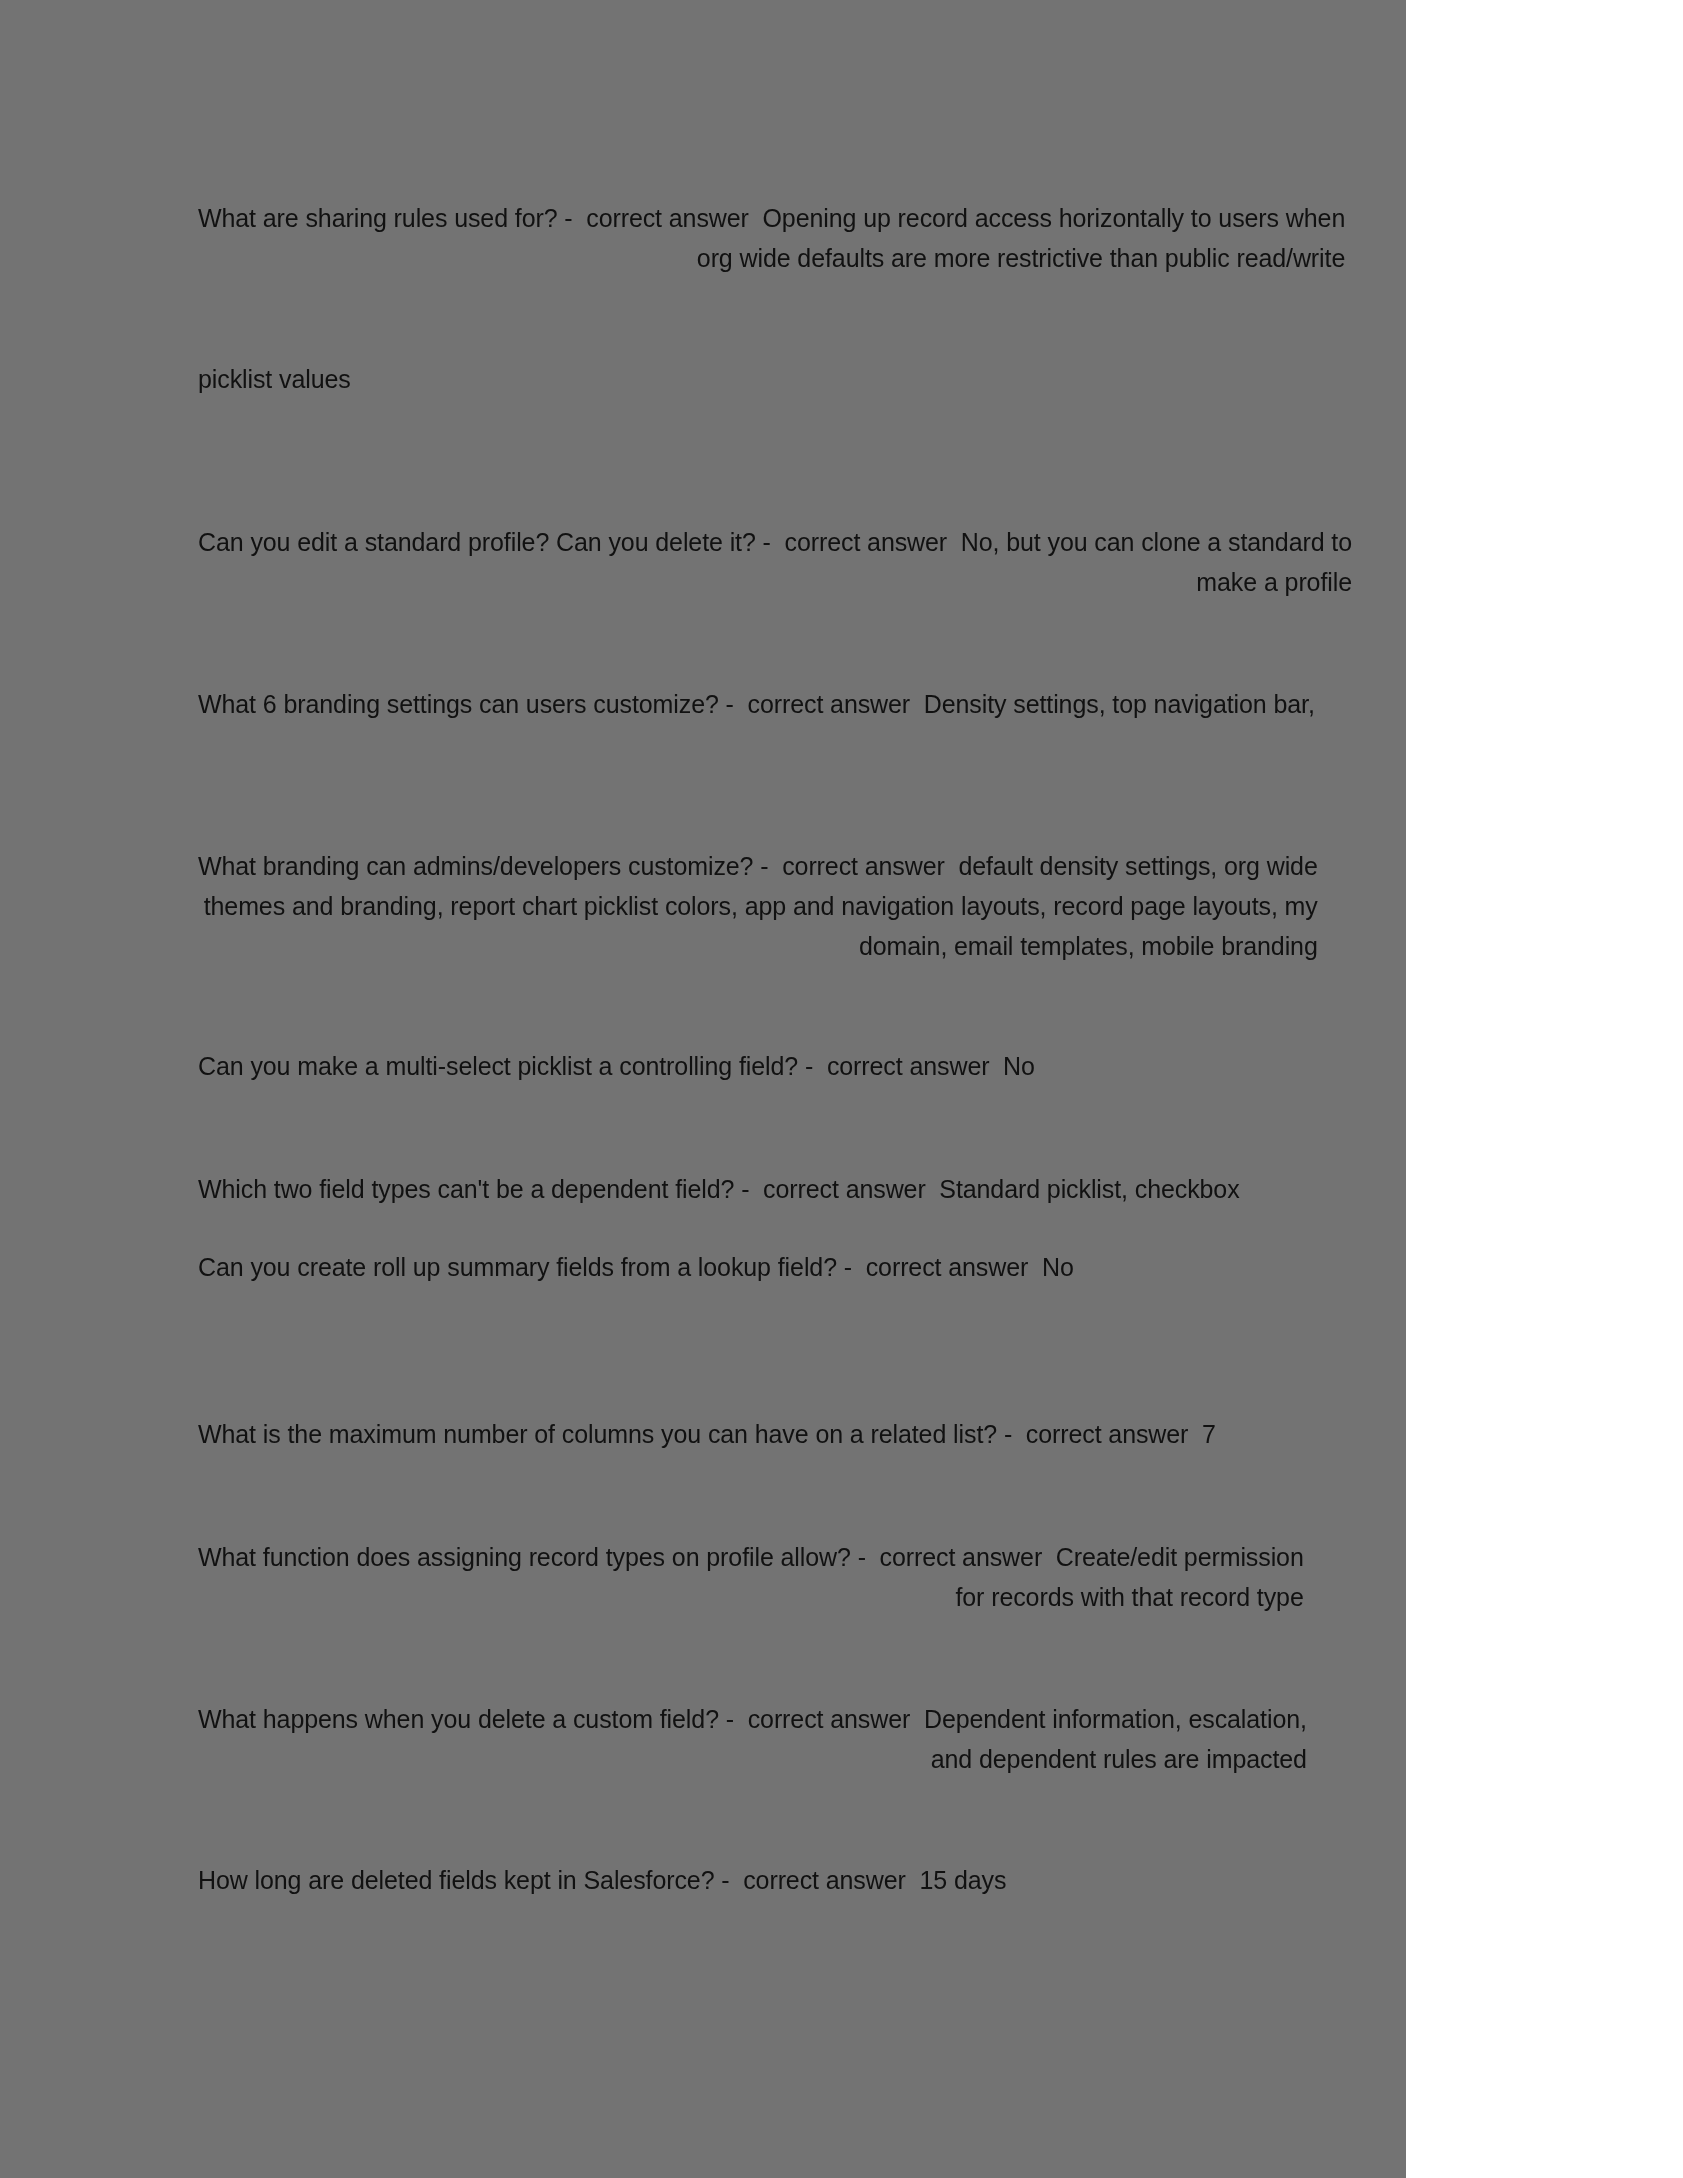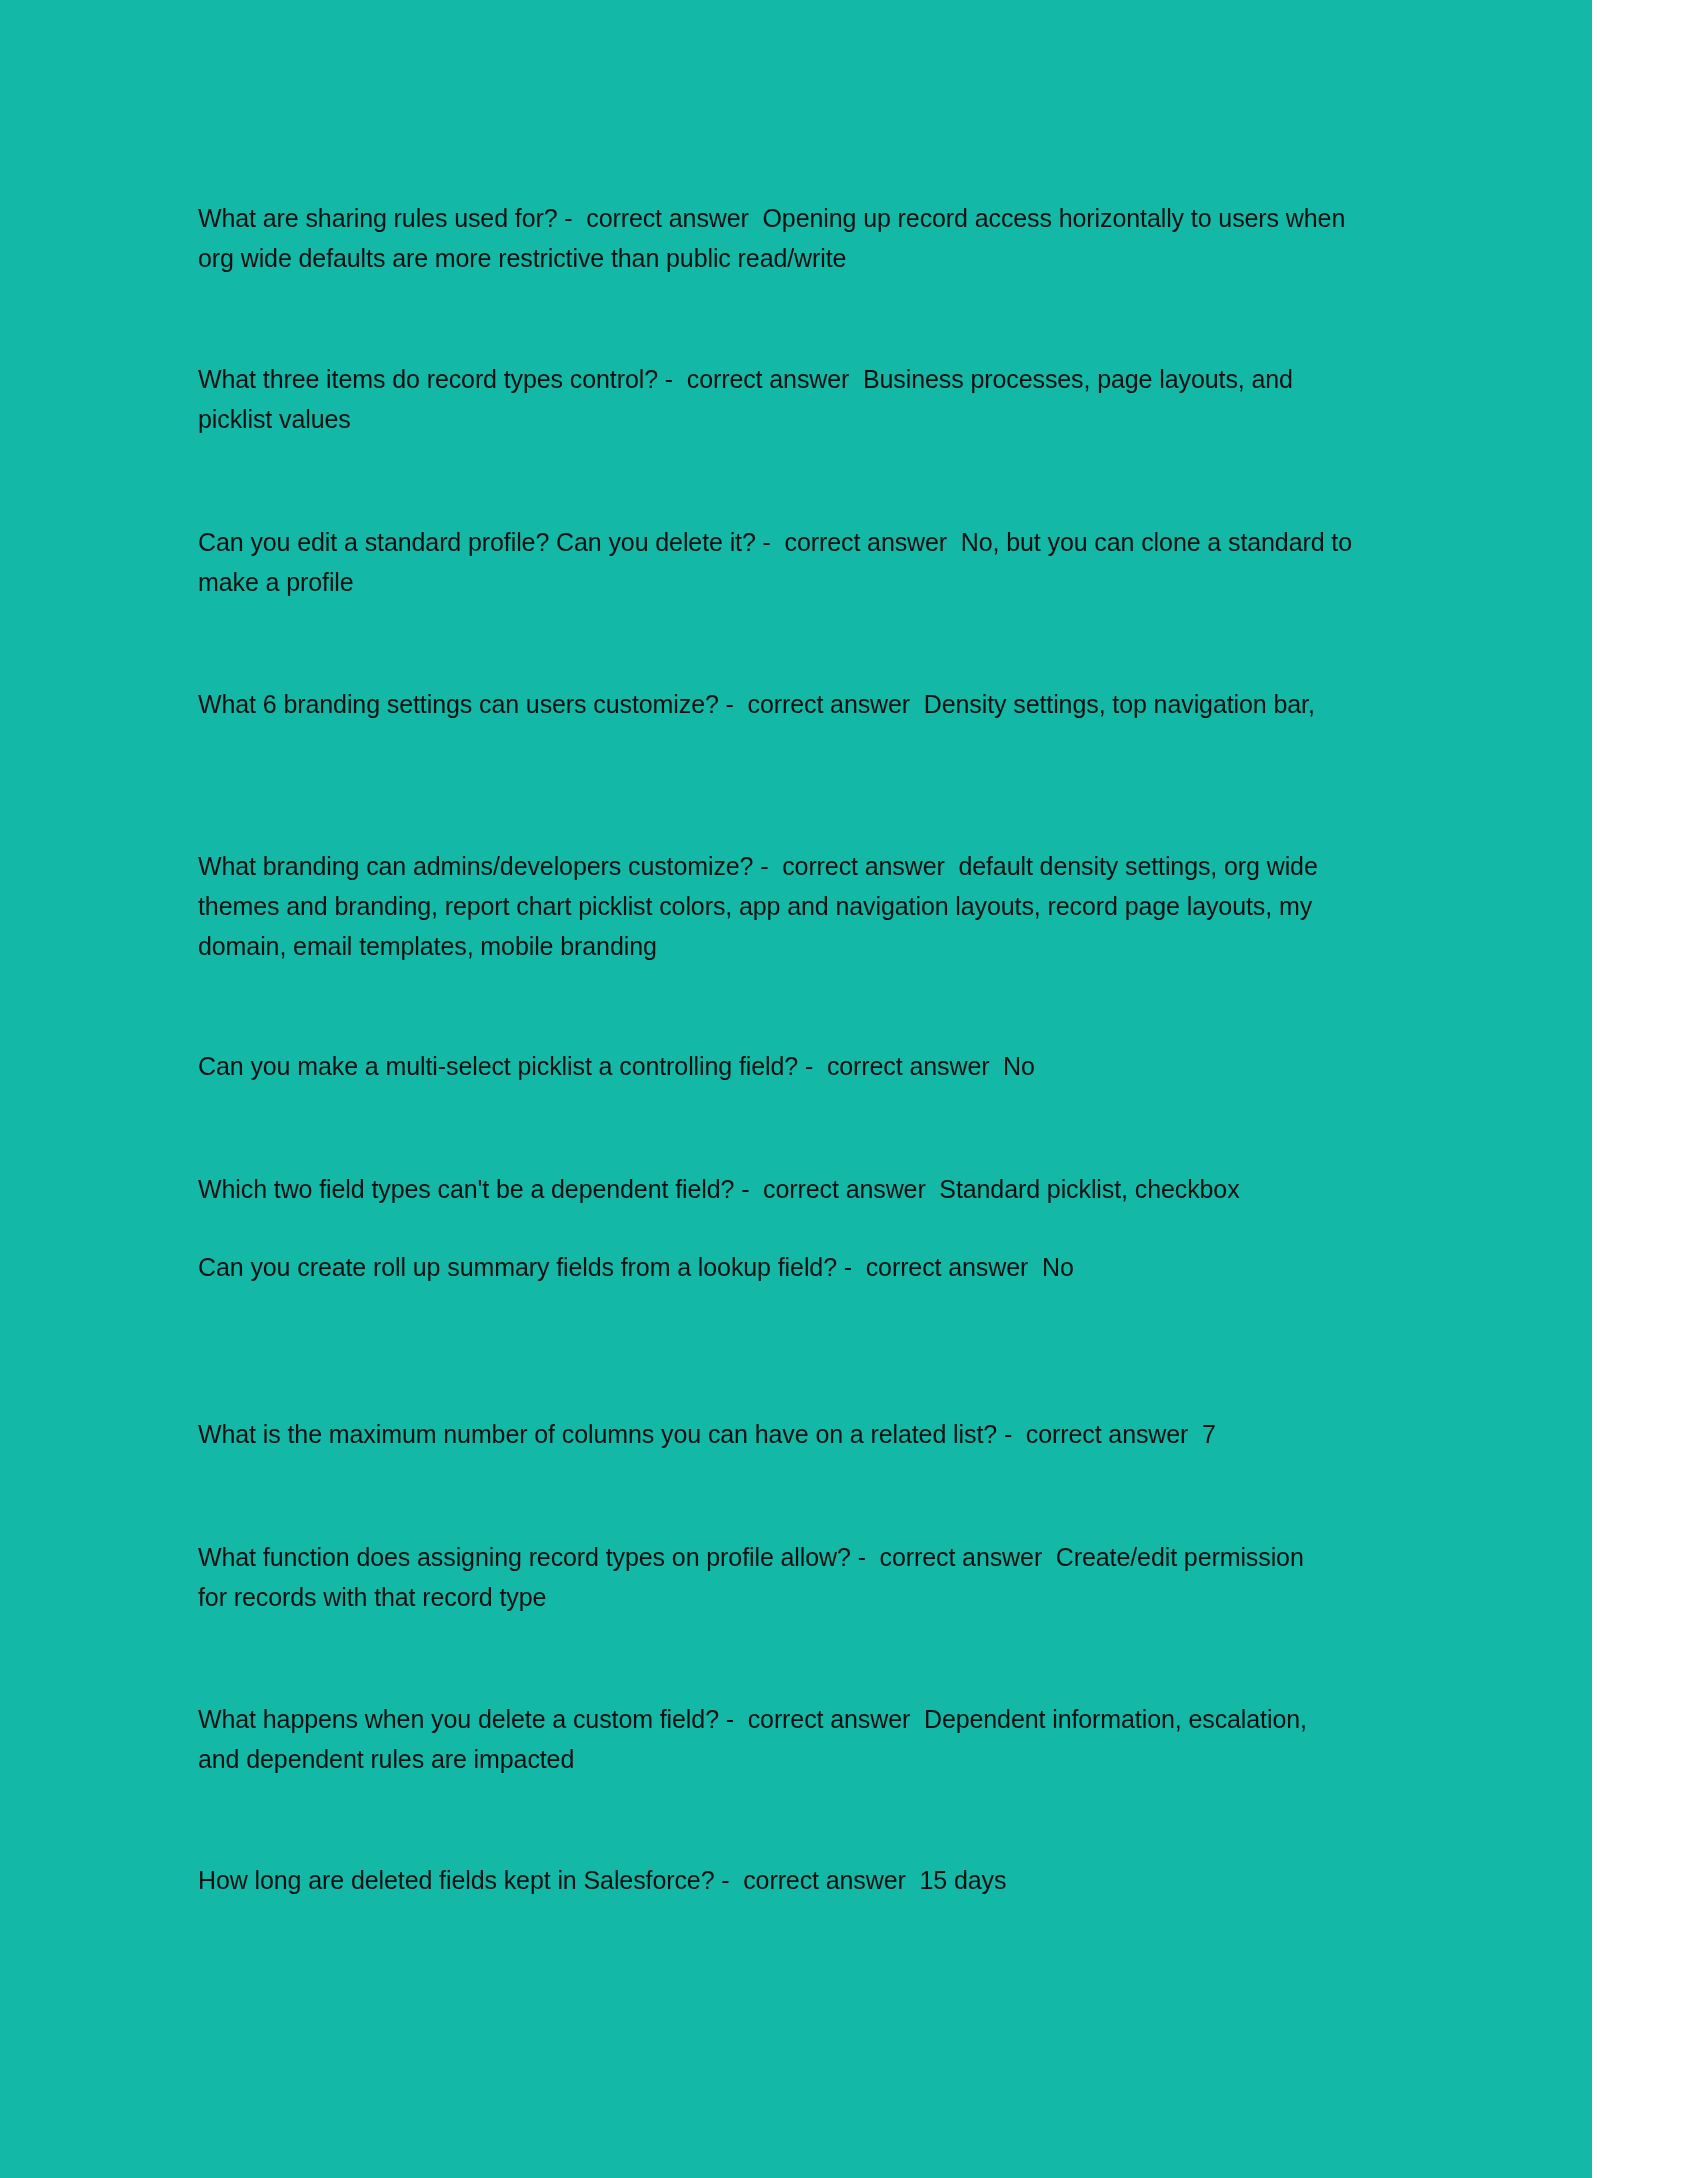--- a/index.html
+++ b/index.html
@@ -1,17 +1,17 @@
 <!DOCTYPE html>
 <html><head>
 <meta charset="utf-8">
 <style>
   html, body { margin: 0; padding: 0; background: #ffffff; }
   body { width: 1683px; height: 2178px; position: relative; overflow: hidden; }
-  .page { position: absolute; left: 0; top: 0; width: 1592px; height: 2178px; background: #14b8a6; }
+  .page { position: absolute; left: 0; top: 0; width: 1406px; height: 2178px; background: #737373; text-align: right; }
   .qa { position: absolute; left: 198px; }
   .line {
     font-family: "Liberation Sans", sans-serif;
     font-size: 25px;
     line-height: 40px;
     height: 40px;
     color: #111111;
     white-space: pre;
     letter-spacing: -0.1px;
   }
@@ -20,21 +20,20 @@
 <body>
 
 <div class="page">
 
   <div class="qa" style="top:198px">
     <div class="line">What are sharing rules used for? -  correct answer  Opening up record access horizontally to users when</div>
     <div class="line">org wide defaults are more restrictive than public read/write</div>
   </div>
 
   <div class="qa" style="top:359px">
-    <div class="line">What three items do record types control? -  correct answer  Business processes, page layouts, and</div>
     <div class="line">picklist values</div>
   </div>
 
   <div class="qa" style="top:522px">
     <div class="line">Can you edit a standard profile? Can you delete it? -  correct answer  No, but you can clone a standard to</div>
     <div class="line">make a profile</div>
   </div>
 
   <div class="qa" style="top:684px">
     <div class="line">What 6 branding settings can users customize? -  correct answer  Density settings, top navigation bar,</div>

